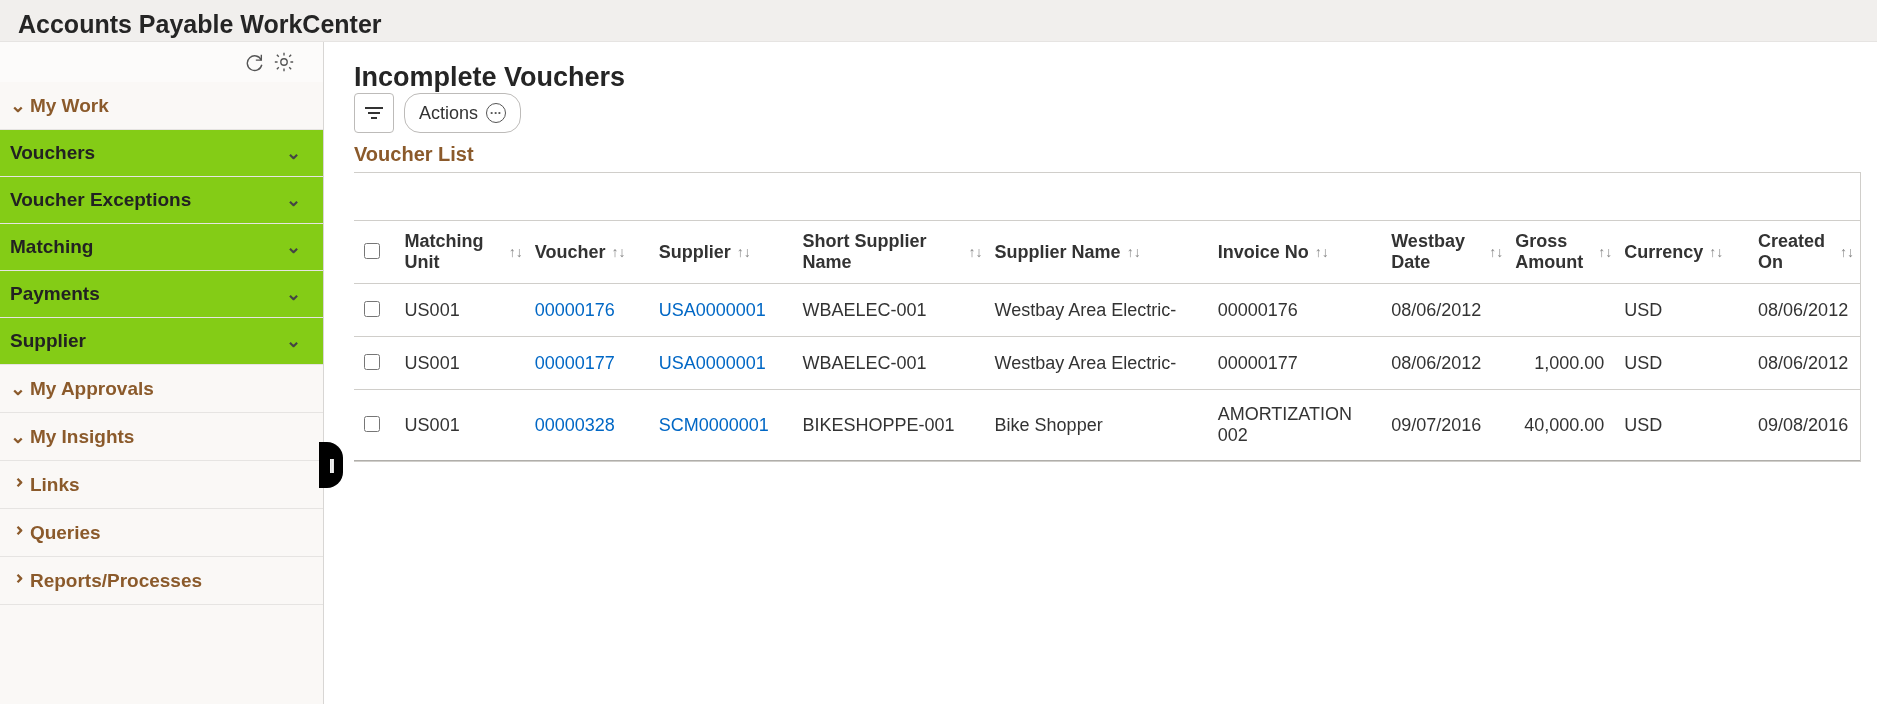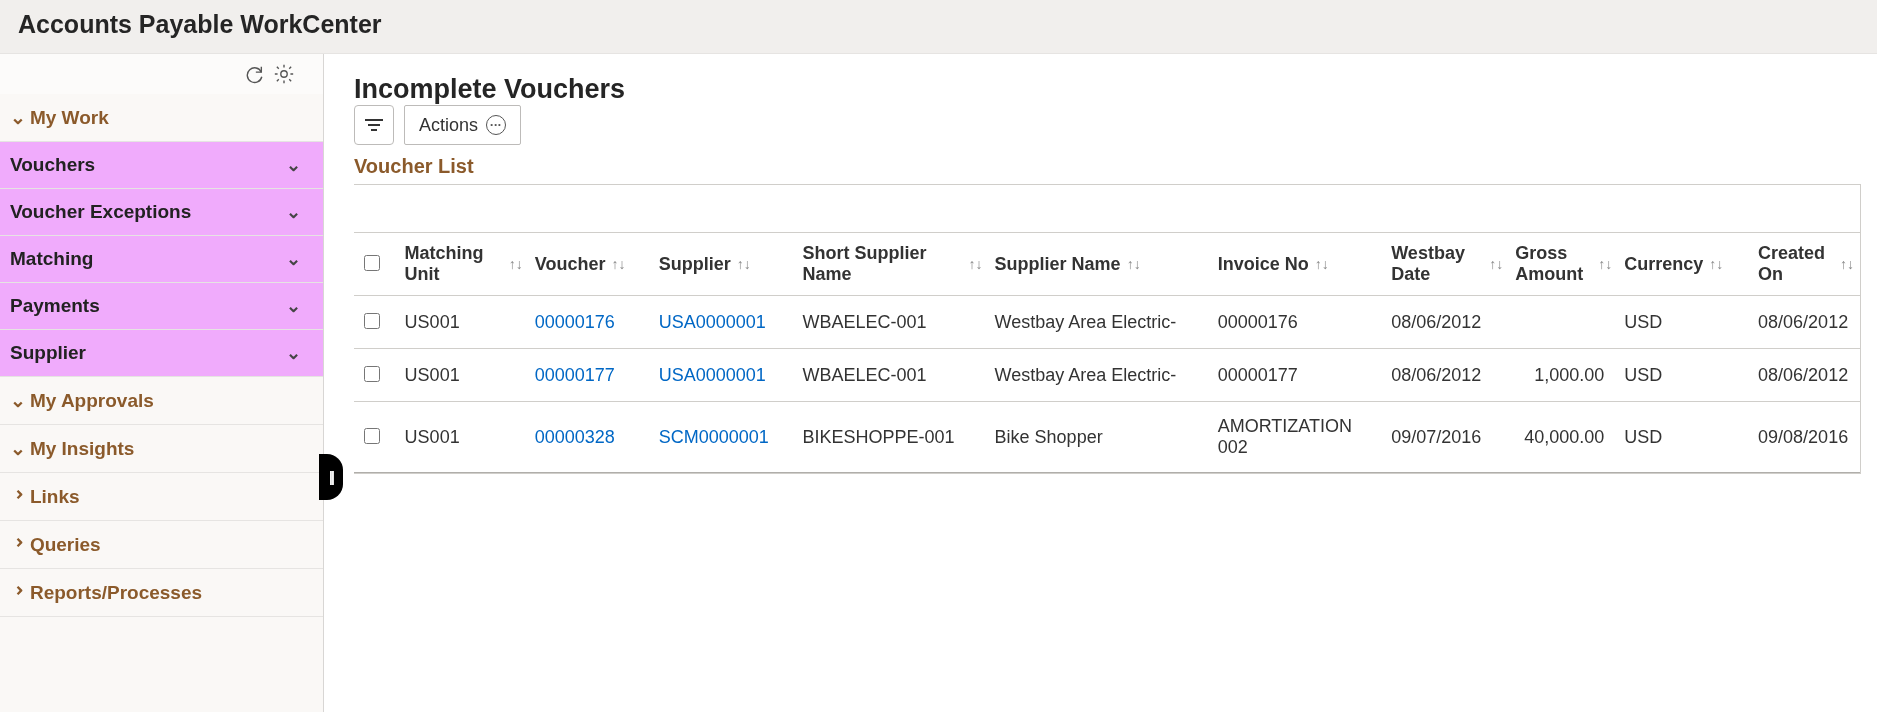--- a/index.html
+++ b/index.html
@@ -1,49 +1,49 @@
 <!DOCTYPE html>
 <html><head>
 <meta charset="utf-8">
 <style>
   * { box-sizing: border-box; font-family: Arial, Helvetica, sans-serif; }
   html, body { margin: 0; padding: 0; width: 1877px; height: 712px; overflow: hidden; background: #fff; color: #333; }
   
   
-  .header { background: #f1efed; padding: 10px 18px 14px; border-bottom: 1px solid #e6e4e2; }
+  .header { background: #f1efed; padding: 10px 18px 2px; border-bottom: 1px solid #e6e4e2; }
   .header h1 { margin: 0; font-size: 25px; font-weight: bold; color: #252525; }
   
   
   .body { display: flex; height: calc(100% - 50px); }
   
   
   .sidebar { width: 324px; background: #faf8f6; border-right: 1px solid #d8d6d4; position: relative; display: flex; flex-direction: column; }
   .sidebar-tools { height: 40px; display: flex; justify-content: flex-end; align-items: center; gap: 8px; padding: 0 28px 0 0; background: #fcfbfa; }
   .tool-btn { width: 22px; height: 22px; cursor: pointer; stroke: #555; fill: none; stroke-width: 1.5; }
   
   .nav-section { border-bottom: 1px solid #e6e4e2; }
   .nav-section-header { padding: 12px 10px; font-size: 19px; font-weight: bold; color: #8b5a2b; cursor: pointer; display: flex; align-items: center; gap: 4px; }
   .nav-section-header.closed .chev { transform: rotate(-90deg) translate(2px, -2px); }
   .chev { display: inline-block; }
-  .nav-item { padding: 12px 10px; font-size: 19px; font-weight: bold; color: #222; border-top: 1px solid #e6e4e2; display: flex; justify-content: space-between; align-items: center; cursor: pointer; background: #f0abfc; }
+  .nav-item { padding: 12px 10px; font-size: 19px; font-weight: bold; color: #222; border-top: 1px solid #e6e4e2; display: flex; justify-content: space-between; align-items: center; cursor: pointer; background: #84cc16; }
   .nav-item .expand { font-size: 18px; color: #444; padding-right: 12px; }
   
   
   .collapse-handle { position: absolute; right: -20px; top: 400px; width: 24px; height: 46px; background: #000; border-radius: 0 16px 16px 0; display: flex; align-items: center; justify-content: center; cursor: pointer; }
   .collapse-handle span { color: #fff; font-size: 14px; letter-spacing: -2px; font-weight: bold; }
   
   
   .main { flex: 1; padding: 14px 16px 0 30px; overflow: auto; width: calc(1877px - 324px); }
   .page-title { font-size: 27px; font-weight: bold; color: #252525; margin: 6px 0 0; }
   .toolbar { display: flex; gap: 10px; align-items: center; margin-bottom: 10px; }
   .icon-btn { width: 40px; height: 40px; border: 1px solid #bdbbb9; border-radius: 4px; background: #fff; display: flex; flex-direction: column; align-items: center; justify-content: center; cursor: pointer; }
   .icon-btn .bar { width: 18px; height: 2px; background: #333; margin: 1.5px 0; }
   .icon-btn .bar.m { width: 12px; }
   .icon-btn .bar.s { width: 6px; }
-  .actions-btn { height: 40px; padding: 0 14px; border: 1px solid #bdbbb9; border-radius: 2px; background: #fff; font-size: 18px; color: #333; display: flex; align-items: center; gap: 8px; cursor: pointer; }
+  .actions-btn { height: 40px; padding: 0 14px; border: 1px solid #bdbbb9; border-radius: 16px; background: #fff; font-size: 18px; color: #333; display: flex; align-items: center; gap: 8px; cursor: pointer; }
   .actions-btn .dots { width: 20px; height: 20px; border: 1.5px solid #555; border-radius: 50%; display: flex; align-items: center; justify-content: center; font-size: 8px; letter-spacing: 1px; color: #555; line-height: 1; }
   
   .section-title { font-size: 20px; font-weight: bold; color: #8b5a2b; margin-bottom: 6px; }
   
   
   .table-wrap { border: 1px solid #d0ceca; border-left: none; }
   .spacer-row { height: 48px; border-bottom: 1px solid #d0ceca; }
   table { border-collapse: collapse; width: 100%; table-layout: fixed; }
   thead th { text-align: left; font-size: 18px; font-weight: bold; color: #333; padding: 10px 6px; border-bottom: 1px solid #d0ceca; background: #fff; vertical-align: middle; position: relative; }
   thead th .th-inner { display: flex; align-items: center; gap: 6px; }

